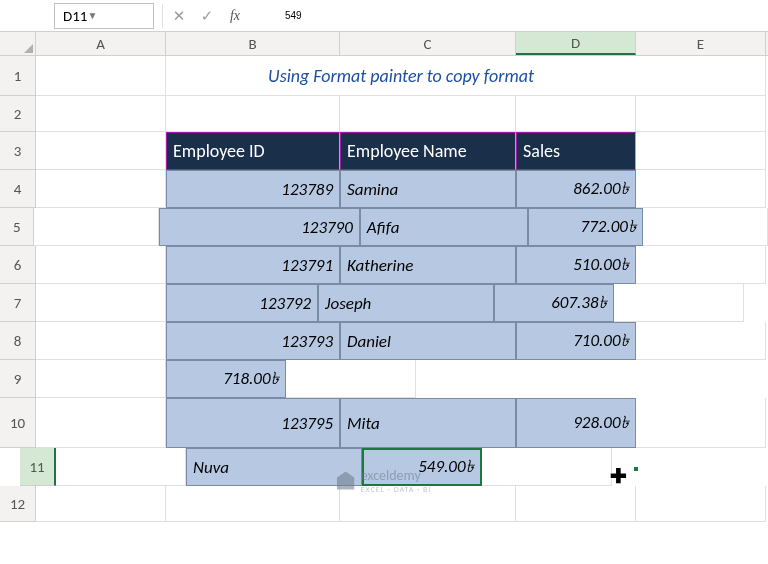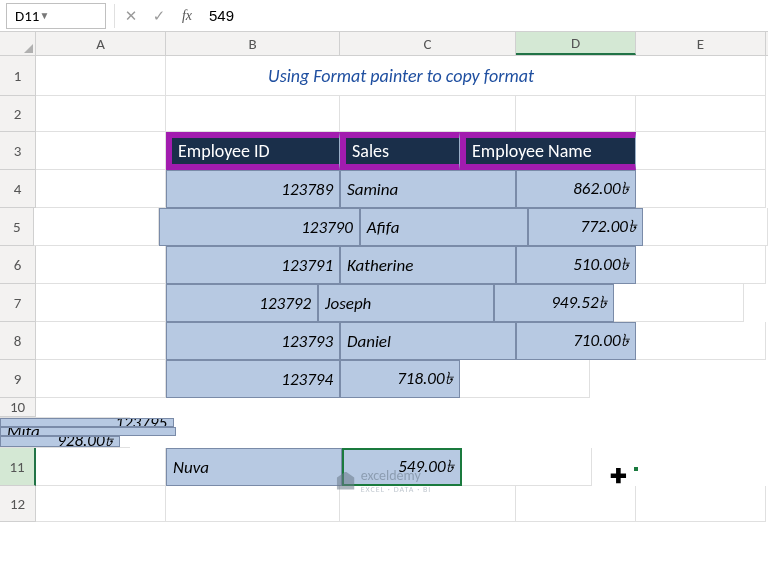--- a/index.html
+++ b/index.html
@@ -1,41 +1,41 @@
 <!DOCTYPE html>
 <html><head>
 <meta charset="utf-8">
 <style>
 * { box-sizing: border-box; margin: 0; padding: 0; }
 body { font-family: Calibri, Arial, sans-serif; font-size: 14px; background: #fff; width: 768px; height: 564px; overflow: hidden; position: relative; }
 
-.formula-bar { display: flex; align-items: center; height: 32px; border-bottom: 1px solid #d0d0d0; background: #fff; }
+.formula-bar { display: flex; align-items: center; height: 32px; border-bottom: 1px solid #d0d0d0; background: #fff; padding-left: 48px; }
 .name-box { width: 100px; height: 26px; border: 1px solid #c0c0c0; margin: 0 6px; padding: 2px 8px; font-size: 15px; display: flex; align-items: center; background: #fff; }
 .name-box-arrow { width: 16px; color: #787878; font-size: 10px; }
 .fb-sep { width: 1px; height: 24px; background: #e0e0e0; margin: 0 2px; }
 .fb-btn { width: 28px; height: 26px; display: flex; align-items: center; justify-content: center; color: #9a9a9a; font-size: 15px; }
 .fb-btn.fx { font-style: italic; font-family: 'Times New Roman', serif; color: #555; font-size: 14px; }
-.fb-input { flex: 1; height: 26px; border: none; outline: none; padding: 0 8px; font-size: 15px; }
+.fb-input { flex: 1; height: 26px; border: none; outline: none; padding: 0 8px; font-size: 10px; margin-left: 28px; }
 
 .grid-container { position: relative; }
 
 .col-headers { display: flex; height: 24px; background: #f3f2f1; border-bottom: 1px solid #d0d0d0; }
 .corner { width: 36px; border-right: 1px solid #d0d0d0; background: #f3f2f1; position: relative; }
 .corner::after { content: ''; position: absolute; right: 2px; bottom: 2px; width: 0; height: 0; border-left: 9px solid transparent; border-bottom: 9px solid #b0b0b0; }
 .col-h { border-right: 1px solid #d0d0d0; display: flex; align-items: center; justify-content: center; color: #555; font-size: 15px; background: #f3f2f1; }
 .col-h.sel { background: #d4e8d4; border-bottom: 2px solid #217346; }
 
 .row { display: flex; }
 .row-h { width: 36px; border-right: 1px solid #d0d0d0; border-bottom: 1px solid #d0d0d0; display: flex; align-items: center; justify-content: center; color: #555; background: #f3f2f1; font-size: 15px; }
 .row-h.sel { background: #d4e8d4; border-right: 2px solid #217346; }
 .cell { border-right: 1px solid #e0e0e0; border-bottom: 1px solid #e0e0e0; display: flex; align-items: center; padding: 0 6px; font-size: 16px; overflow: hidden; white-space: nowrap; }
 
 .title-text { color: #1f4fa0; font-style: italic; font-weight: 500; font-size: 18px; justify-content: center; }
 
-.th { background: #1a2f4a; color: #fff; font-size: 18px; border: 6px solid #a21caf; border-right: 1px solid #9bb0c8; }
+.th { background: #1a2f4a; color: #fff; font-size: 18px; border: 1px solid #a21caf; border-right: 1px solid #9bb0c8; }
 .td { background: #b7c9e2; font-style: italic; font-size: 17px; border: 1px solid #7a8ba8; }
 .td.right { justify-content: flex-end; }
 .td.left { justify-content: flex-start; }
 
 .sel-cell { border: 2px solid #1a7a3e; background: #b7c9e2; }
 
 .fill-handle { position: absolute; width: 6px; height: 6px; background: #1a7a3e; border: 1px solid #fff; }
 
 .cursor-plus { position: absolute; font-size: 20px; color: #000; font-weight: bold; pointer-events: none; text-shadow: -1px -1px 0 #fff, 1px -1px 0 #fff, -1px 1px 0 #fff, 1px 1px 0 #fff; }
 
@@ -83,22 +83,22 @@
     <div class="cell" style="width:174px"></div>
     <div class="cell" style="width:176px"></div>
     <div class="cell" style="width:120px"></div>
     <div class="cell" style="width:130px"></div>
   </div>
 
   <div class="row" style="height:38px">
     <div class="row-h">3</div>
     <div class="cell" style="width:130px"></div>
     <div class="cell th" style="width:174px">Employee ID</div>
+    <div class="cell th" style="width:176px">Employee Name</div>
     <div class="cell th" style="width:120px">Sales</div>
-    <div class="cell th" style="width:176px">Employee Name</div>
     <div class="cell" style="width:130px"></div>
   </div>
 
   <div id="data-rows">
       <div class="row" style="height: 38px;">
         <div class="row-h ">4</div>
         <div class="cell" style="width:130px"></div>
         <div class="cell td right" style="width:174px">123789</div>
         <div class="cell td left" style="width:176px">Samina</div>
         <div class="cell td right " style="width:120px">862.00৳</div>
@@ -118,47 +118,46 @@
         <div class="cell td right" style="width:174px">123791</div>
         <div class="cell td left" style="width:176px">Katherine</div>
         <div class="cell td right " style="width:120px">510.00৳</div>
         <div class="cell" style="width:130px"></div>
       </div>
       <div class="row" style="height: 38px;">
         <div class="row-h ">7</div>
         <div class="cell" style="width:130px"></div>
         <div class="cell td right" style="width:152px">123792</div>
         <div class="cell td left" style="width:176px">Joseph</div>
-        <div class="cell td right " style="width:120px">949.52৳</div>
+        <div class="cell td right " style="width:120px">607.38৳</div>
         <div class="cell" style="width:130px"></div>
       </div>
       <div class="row" style="height: 38px;">
         <div class="row-h ">8</div>
         <div class="cell" style="width:130px"></div>
         <div class="cell td right" style="width:174px">123793</div>
         <div class="cell td left" style="width:176px">Daniel</div>
         <div class="cell td right " style="width:120px">710.00৳</div>
         <div class="cell" style="width:130px"></div>
       </div>
       <div class="row" style="height: 38px;">
         <div class="row-h ">9</div>
         <div class="cell" style="width:130px"></div>
-        <div class="cell td right" style="width:174px">123794</div>
         <div class="cell td right " style="width:120px">718.00৳</div>
         <div class="cell" style="width:130px"></div>
       </div>
-      <div class="row" style="height: 50px; flex-direction: column;">
+      <div class="row" style="height: 50px;">
         <div class="row-h ">10</div>
         <div class="cell" style="width:130px"></div>
         <div class="cell td right" style="width:174px">123795</div>
         <div class="cell td left" style="width:176px">Mita</div>
         <div class="cell td right " style="width:120px">928.00৳</div>
         <div class="cell" style="width:130px"></div>
       </div>
-      <div class="row" style="height: 38px;">
+      <div class="row" style="height: 38px; padding-left: 20px;">
         <div class="row-h sel">11</div>
         <div class="cell" style="width:130px"></div>
         <div class="cell td left" style="width:176px">Nuva</div>
         <div class="cell td right sel-cell" style="width:120px">549.00৳</div>
         <div class="cell" style="width:130px"></div>
       </div>
     </div>
 
   <div class="row" style="height:36px">
     <div class="row-h">12</div>

